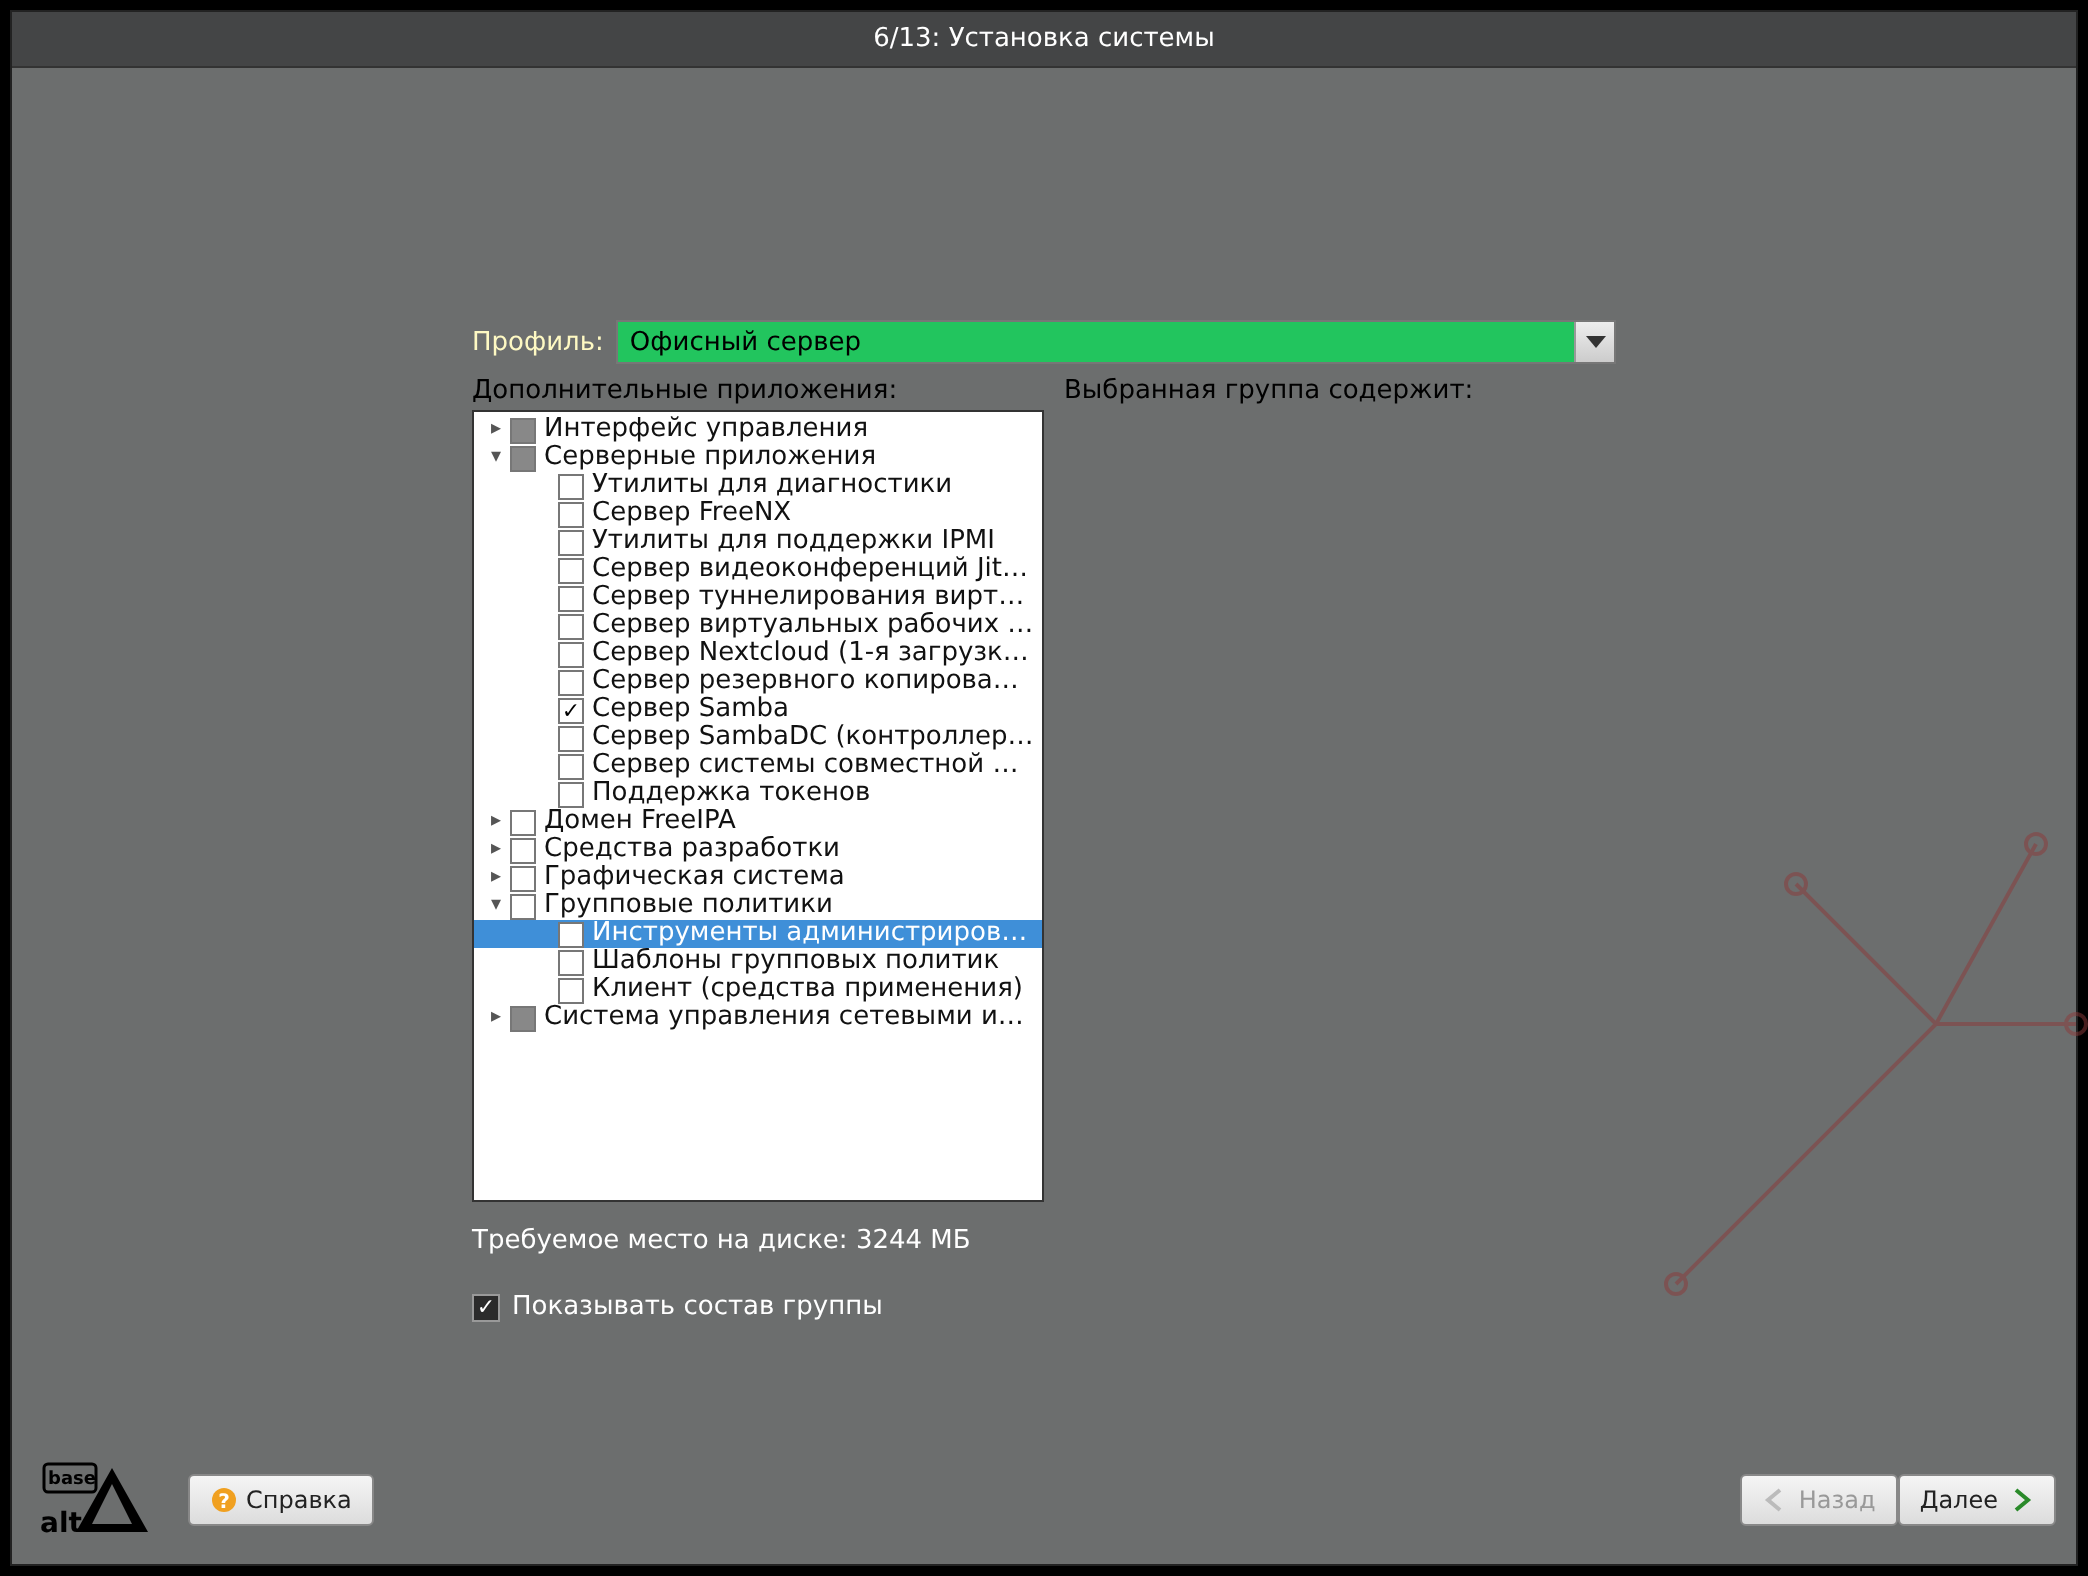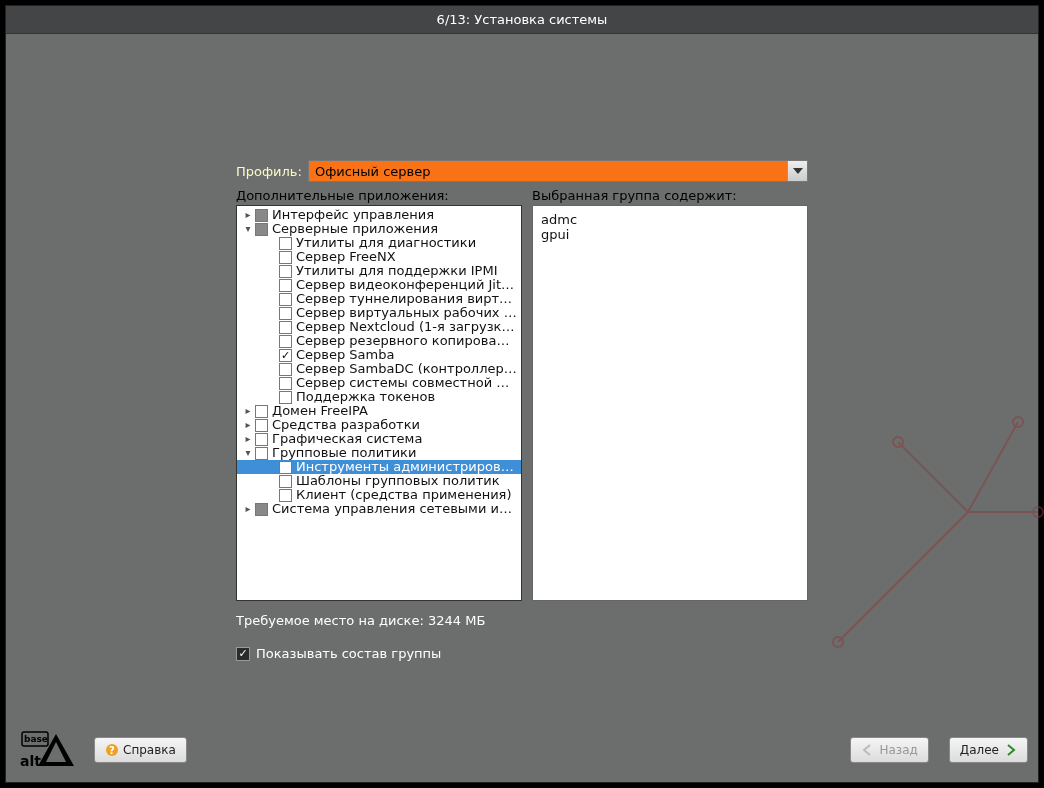--- a/index.html
+++ b/index.html
@@ -3,21 +3,21 @@
 <meta charset="utf-8">
 <style>
   * { box-sizing: border-box; margin: 0; padding: 0; font-family: "DejaVu Sans", Arial, sans-serif; }
   body { width: 1044px; height: 788px; background: #000; overflow: hidden; position: relative; }
   .window { position: absolute; top: 5px; left: 5px; right: 5px; bottom: 5px; background: #6c6e6e; border: 1px solid #222; display: flex; flex-direction: column; }
   .titlebar { height: 28px; background: #444546; color: #fff; display: flex; align-items: center; justify-content: center; font-size: 13px; font-weight: normal; border-bottom: 1px solid #333; }
   .content { flex: 1; position: relative; padding: 0 230px 0 230px; display: flex; flex-direction: column; }
   .content-inner { position: absolute; top: 126px; left: 230px; right: 230px; }
   .row-profile { display: flex; align-items: center; margin-bottom: 6px; }
   .row-profile label { color: #fef9c3; font-size: 13px; margin-right: 6px; white-space: nowrap; }
-  .combo { flex: 1; height: 22px; background: #f97316; border: 1px solid #777; position: relative; display: flex; align-items: center; padding: 0 24px 0 6px; font-size: 13px; cursor: pointer; }
+  .combo { flex: 1; height: 22px; background: #22c55e; border: 1px solid #777; position: relative; display: flex; align-items: center; padding: 0 24px 0 6px; font-size: 13px; cursor: pointer; }
   .combo-btn { position: absolute; right: 0; top: 0; bottom: 0; width: 20px; background: linear-gradient(#eee,#ccc); border-left: 1px solid #999; display: flex; align-items: center; justify-content: center; }
   .combo-btn svg { width: 10px; height: 6px; }
   .labels-row { display: flex; color: #000000; font-size: 13px; margin-bottom: 2px; }
   .labels-row .l1 { width: 286px; }
   .labels-row .l2 { flex: 1; margin-left: 10px; }
   .panels { display: flex; height: 396px; }
   .tree-panel { width: 286px; background: #fff; border: 1px solid #333; overflow: hidden; font-size: 13px; color: #111; }
   .details-panel { flex: 1; margin-left: 10px; background: #fff; border: 1px solid #666; padding: 6px 8px; font-size: 13px; color: #111; }
   .tree { list-style: none; padding: 2px 0; }
   .tree-row { display: flex; align-items: center; height: 14px; line-height: 14px; padding: 0 4px 0 0; white-space: nowrap; overflow: hidden; cursor: default; }
@@ -186,26 +186,20 @@
                 <span class="chk"></span>
                 <span class="lbl">Клиент (средства применения)</span>
               </li>
               <li class="tree-row ind0">
                 <span class="exp">▸</span>
                 <span class="chk partial"></span>
                 <span class="lbl">Система управления сетевыми интер…</span>
               </li>
             </ul>
         </div>
-        <div class="details-panel">
-          <div id="group-contents">
-              <div>admc</div>
-              <div>gpui</div>
-            </div>
-        </div>
       </div>
 
       <div class="disk-req">Требуемое место на диске: 3244 МБ</div>
 
       <div class="show-group">
         <span class="chk2">✓</span>
         <span>Показывать состав группы</span>
       </div>
     </div>
   </div>
@@ -223,21 +217,21 @@
     <button class="btn">
       <span class="ic">
         <svg viewBox="0 0 14 14">
             <circle cx="7" cy="7" r="6" fill="#f0a020"></circle>
             <text x="7" y="11" text-anchor="middle" font-size="10" font-weight="bold" fill="#fff">?</text>
           </svg>
       </span>
       <span>Справка</span>
     </button>
     <div class="spacer"></div>
-    <button class="btn disabled" style="margin-right:20px;">
+    <button class="btn disabled" style="margin-right:0;">
       <span class="ic">
         <svg viewBox="0 0 14 14">
             <path d="M9 2 L3 7 L9 12" stroke="#bbb" stroke-width="2" fill="none"></path>
           </svg>
       </span>
       <span>Назад</span>
     </button>
     <button class="btn next">
       <span>Далее</span>
       <span class="ic">

